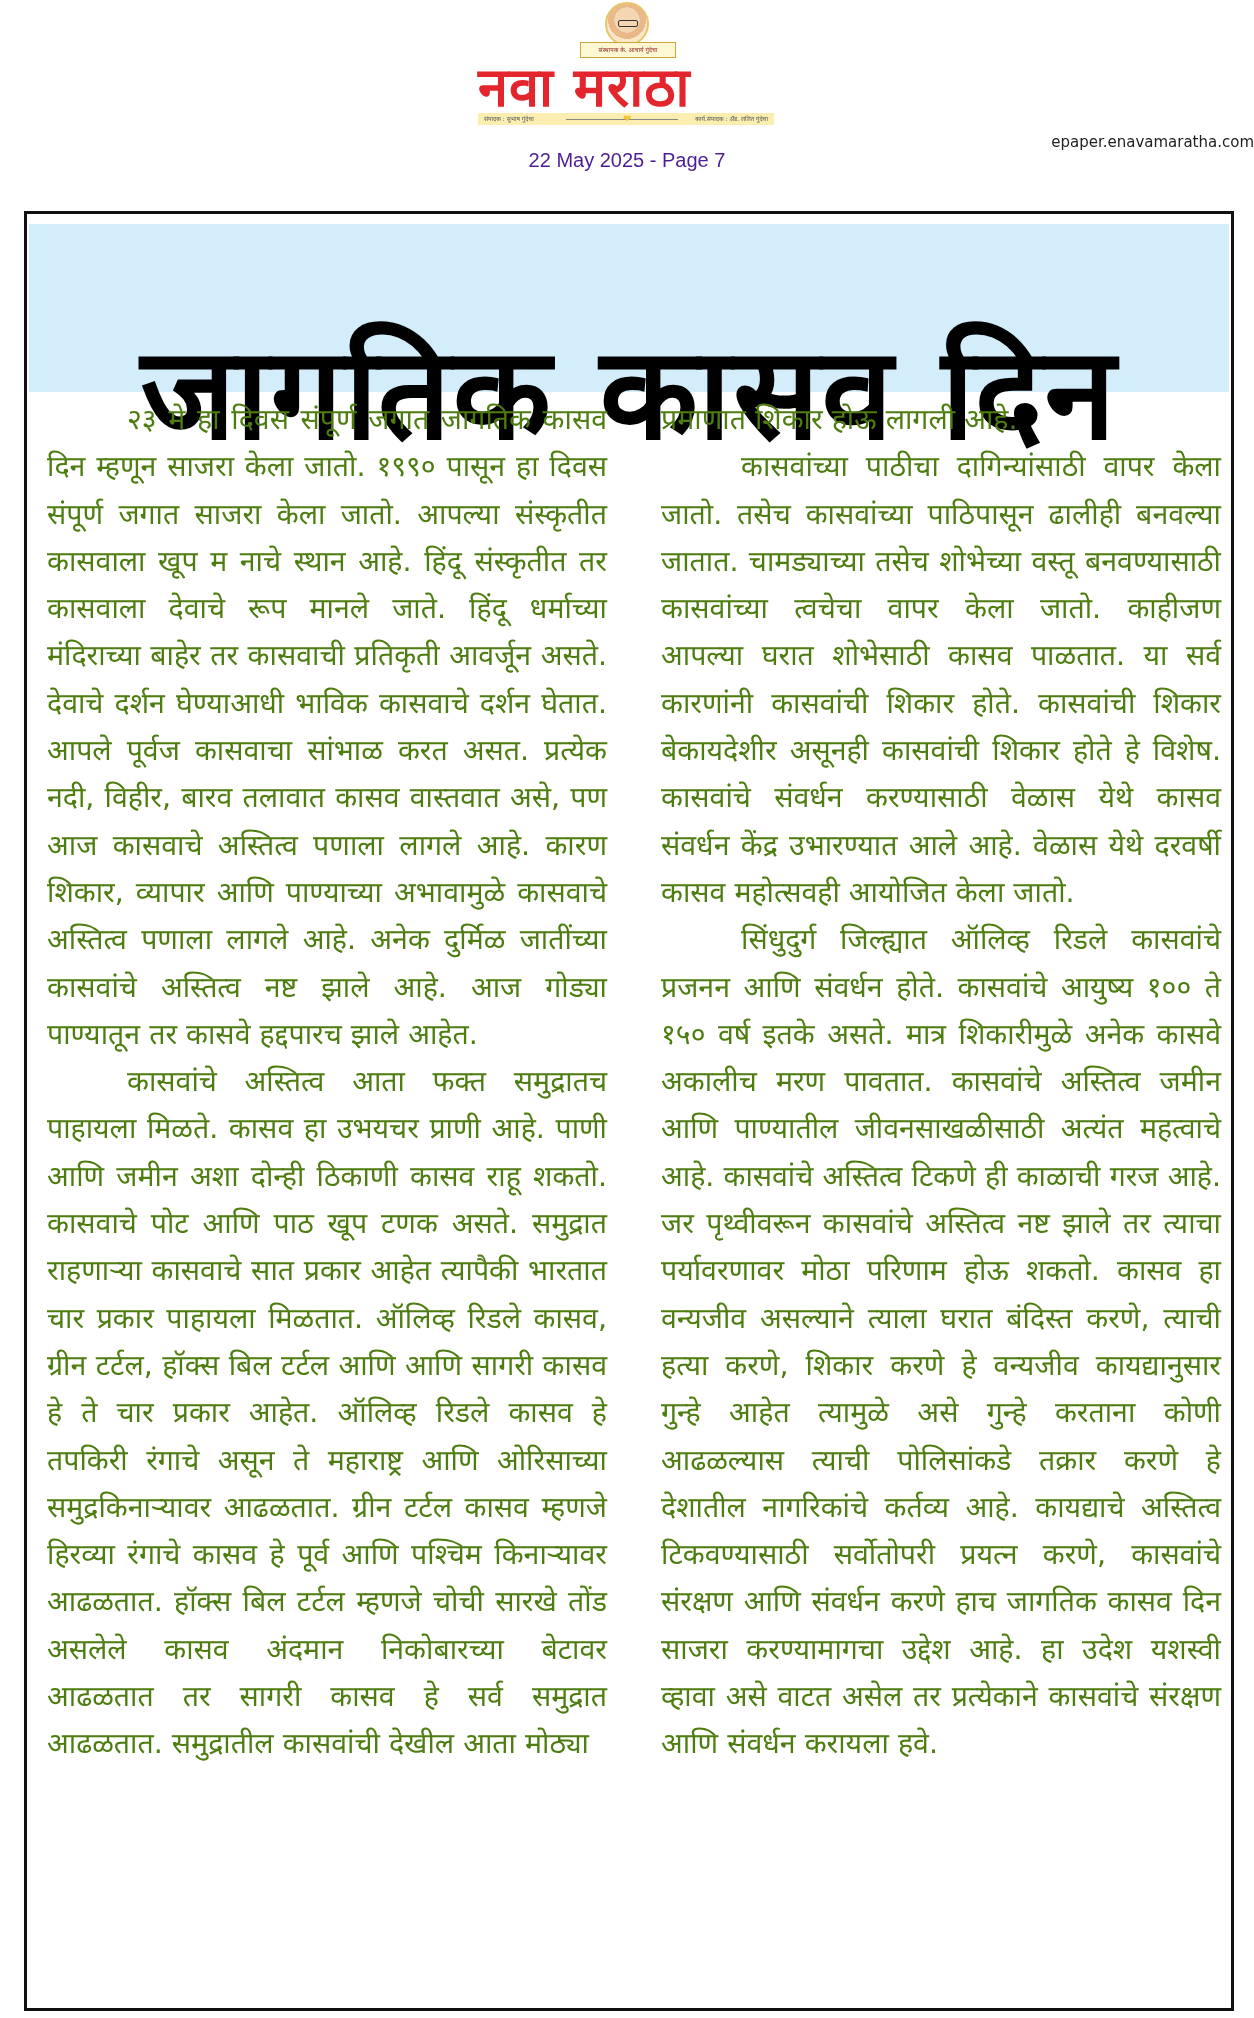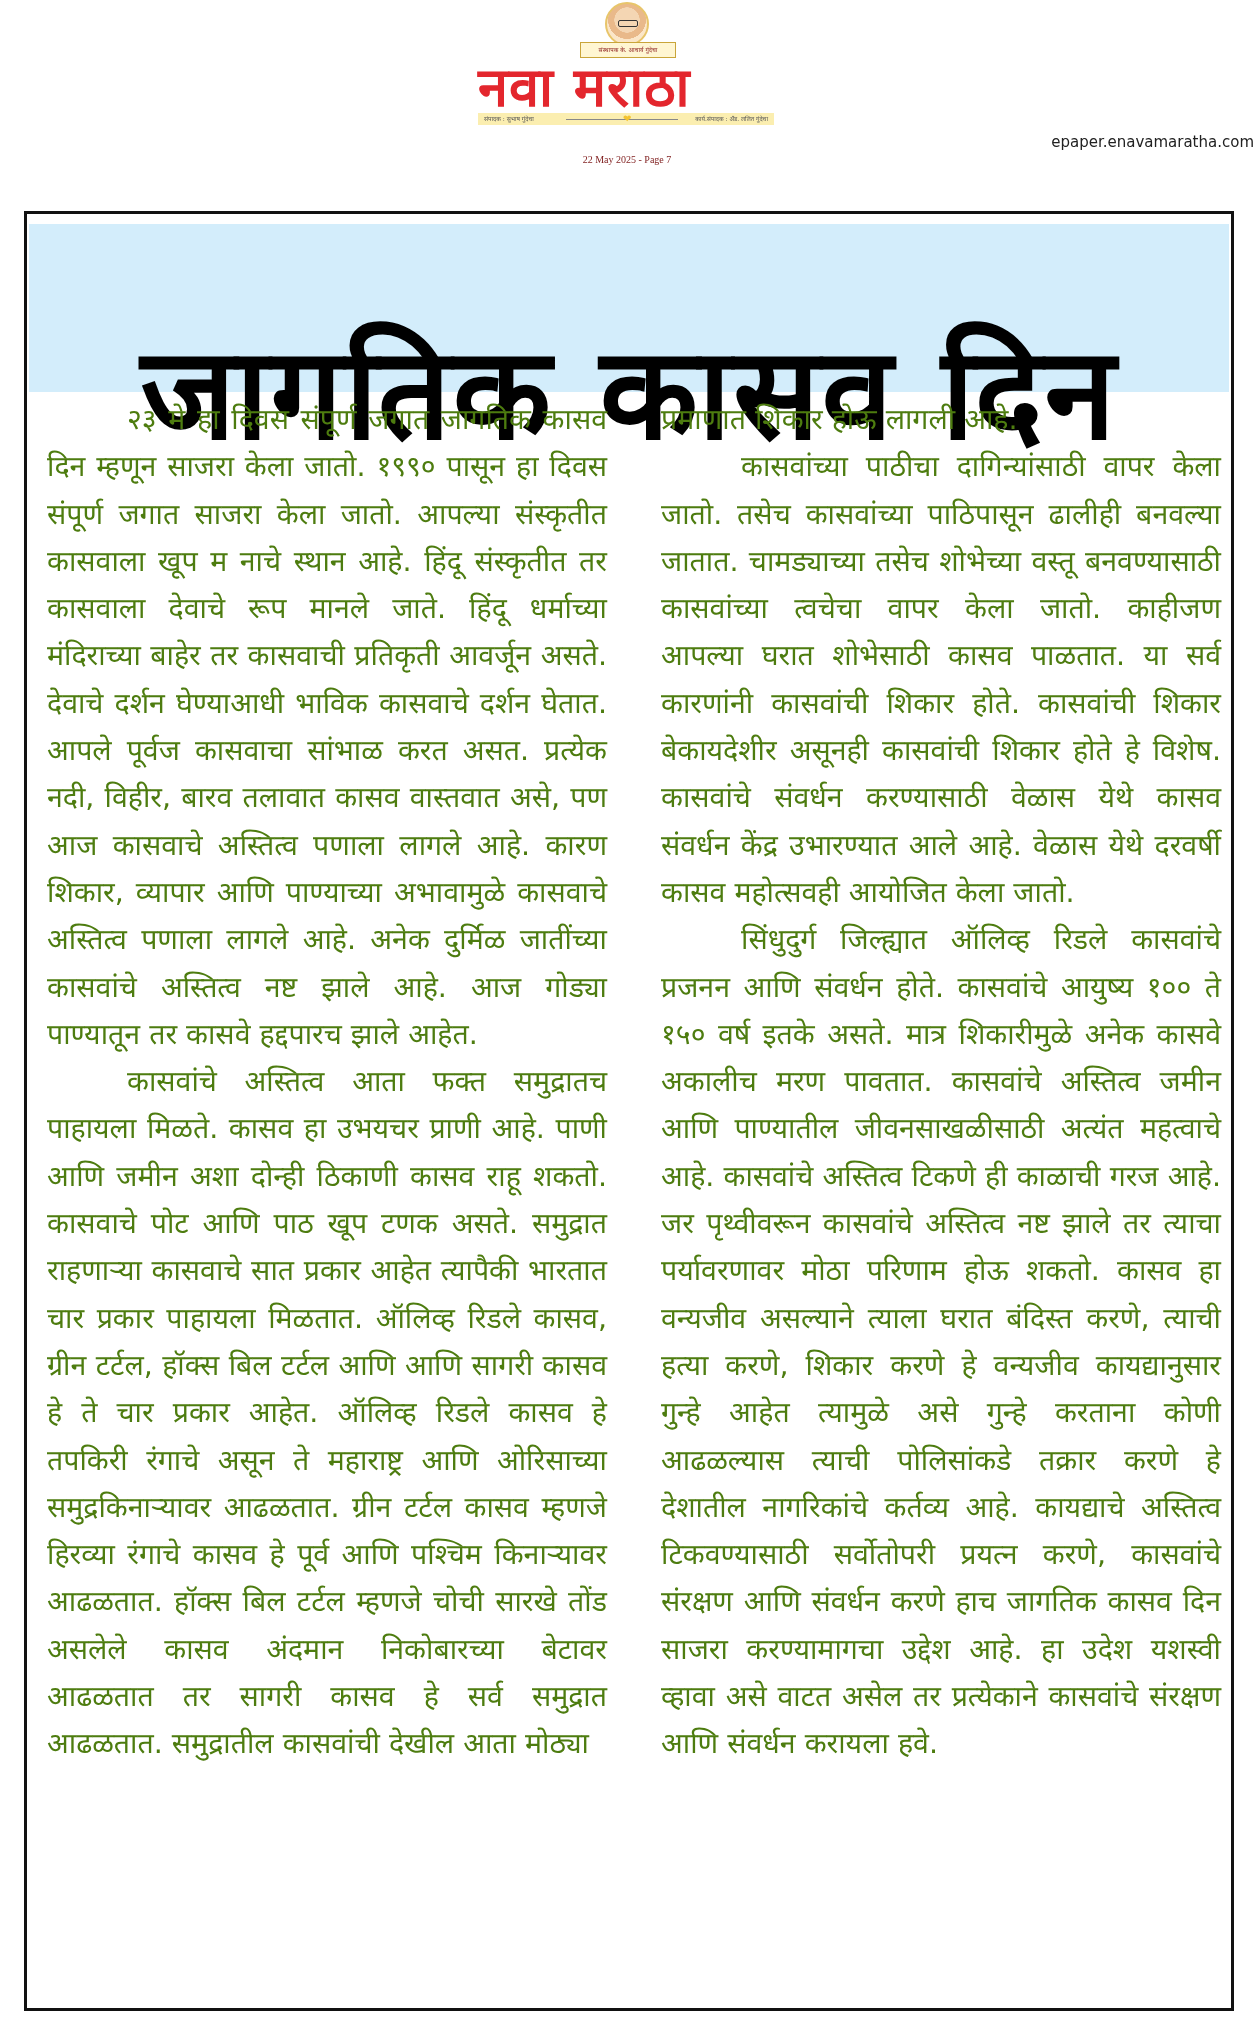--- a/index.html
+++ b/index.html
@@ -22,21 +22,21 @@
              color: #e3262d; text-align: left; letter-spacing: 1px; white-space: nowrap; }
     .brand-strip { position: absolute; left: 478px; top: 113px; width: 296px; height: 12px;
                    background: #fbeeb0; font-size: 6px; line-height: 12px; color: #555; white-space: nowrap; }
     .brand-strip .l { position: absolute; left: 6px; }
     .brand-strip .r { position: absolute; right: 6px; }
     .brand-strip .line { position: absolute; left: 88px; right: 96px; top: 6px; height: 1px; background: #888; }
     .brand-strip .heart { position: absolute; left: 145px; top: 1px; width: 10px; height: 10px; color: #f4c430; font-size: 10px; line-height: 10px; }
     .site-url { position: absolute; left: 0; width: 1254px; top: 133px; text-align: right;
                 font-family: "DejaVu Sans", sans-serif; font-size: 15px; line-height: 18px; color: #222; }
     .issue-line { position: absolute; left: 0; width: 1254px; top: 151px; text-align: center;
-                  font-family: Liberation Serif, serif; font-size: 10px; line-height: 18px; color: #7f1d1d; }
+                  font-family: Liberation Sans, sans-serif; font-size: 20px; line-height: 18px; color: #4c1d95; }
 
     
     .article { position: absolute; left: 24px; top: 211px; width: 1210px; height: 1800px;
                border: 3px solid #111; box-sizing: border-box; background: #fff; }
     .headline-band { position: absolute; left: 2px; top: 10px; right: 2px; height: 168px;
                      background: #d3edfb; }
     .headline { position: absolute; left: 0; right: 0; top: 10px; text-align: center;
                 font-family: "DejaVu Sans", sans-serif; font-weight: bold; font-size: 128px; line-height: 148px;
                 color: #000; letter-spacing: 2px; white-space: nowrap; }
 

